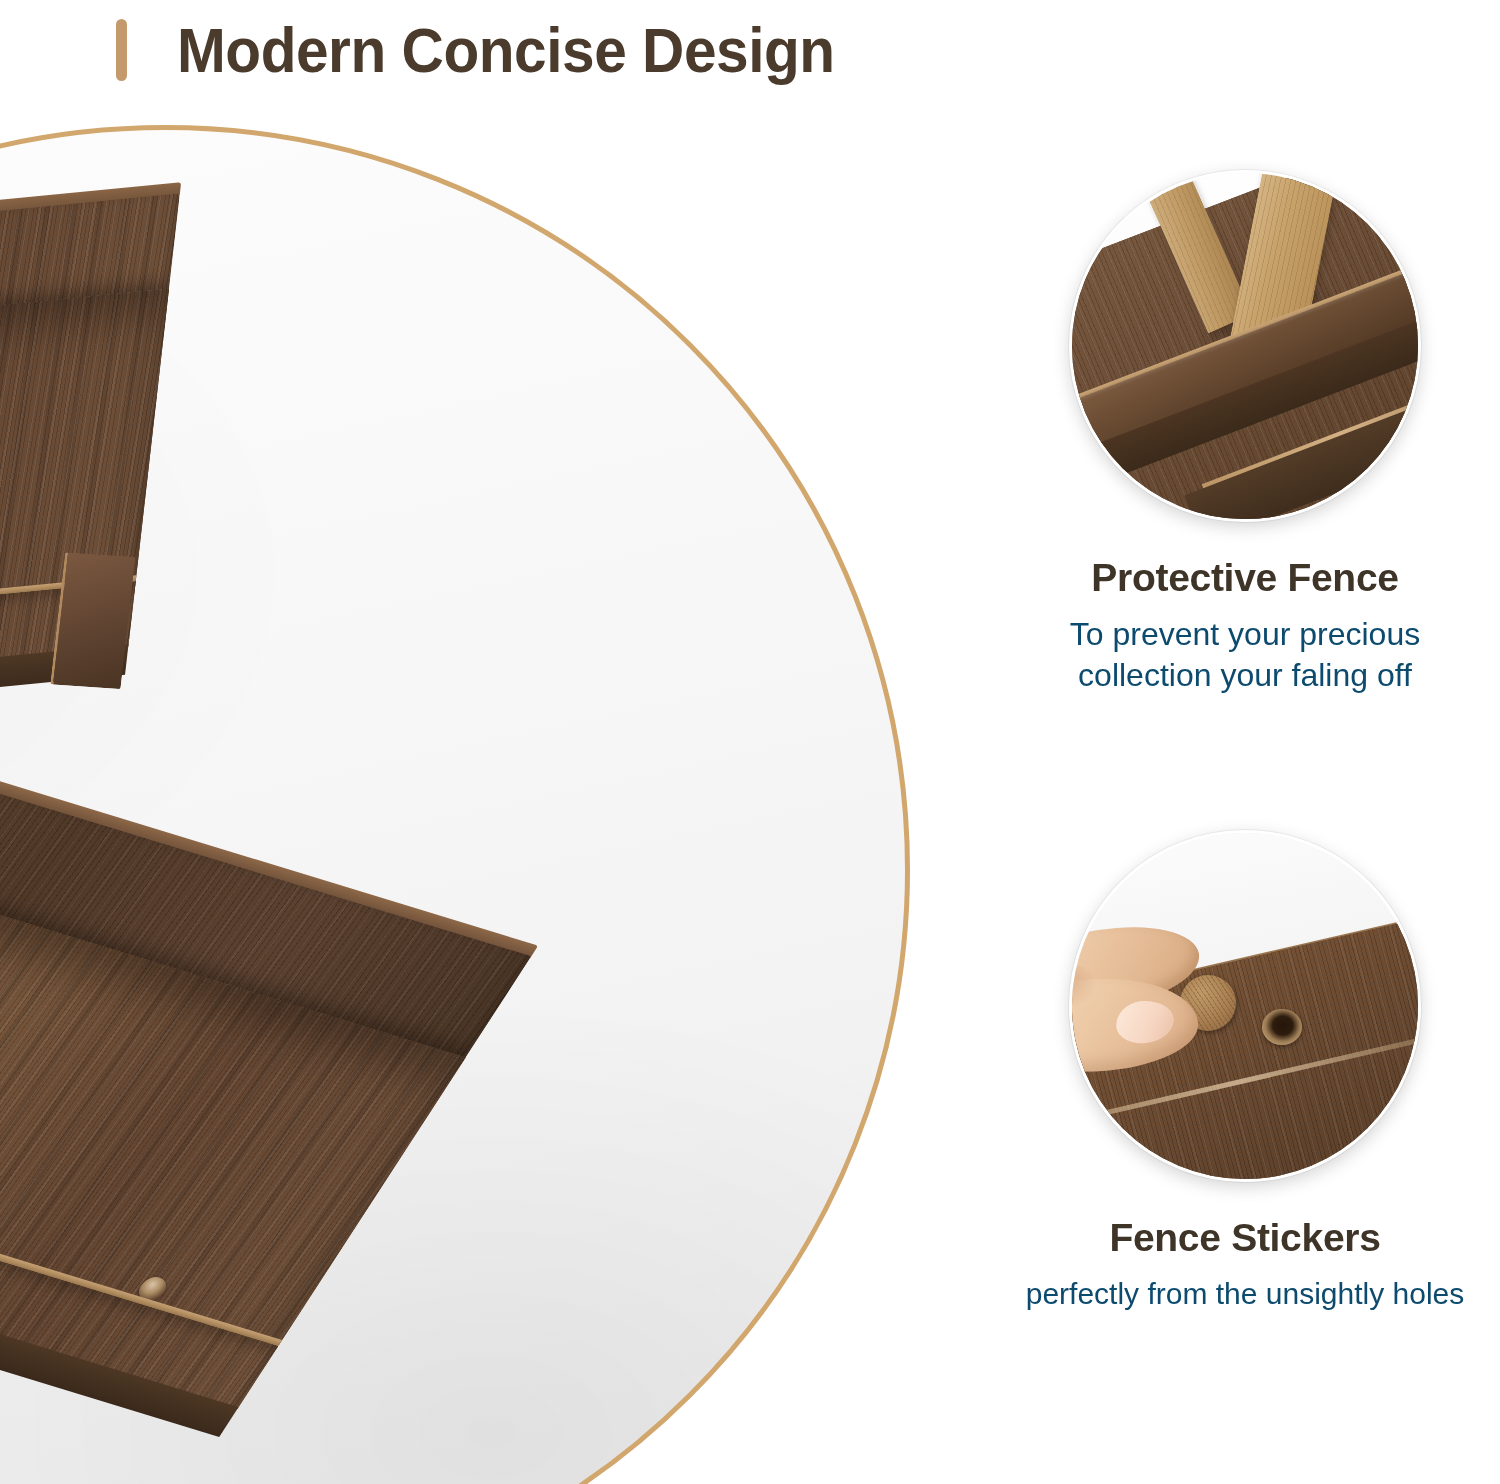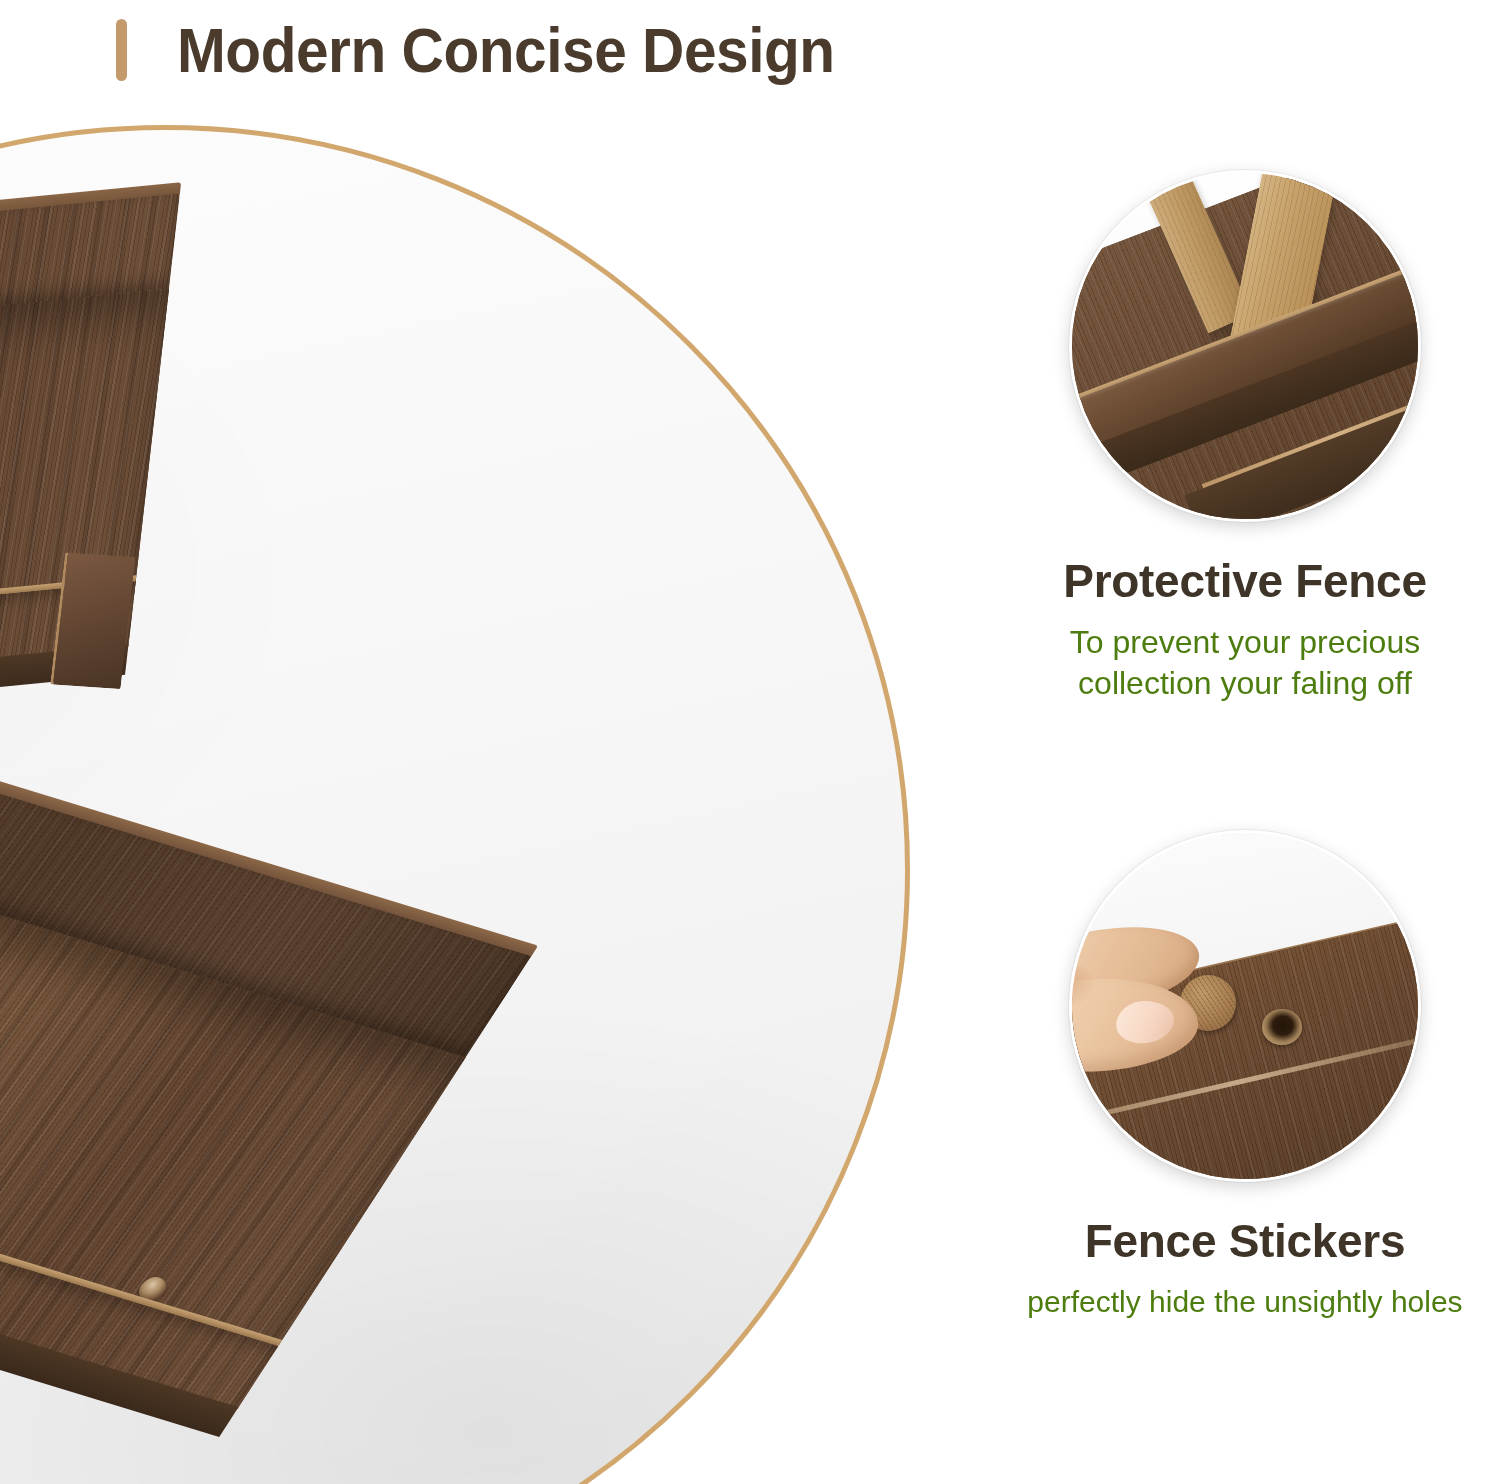--- a/index.html
+++ b/index.html
@@ -220,31 +220,31 @@
     border-radius:50%;
     overflow:hidden;
     background:#f2f2f2;
     border:3px solid #ffffff;
     box-shadow:0 5px 17px rgba(0,0,0,0.17), 0 0 0 1px rgba(0,0,0,0.055);
   }
   .feature-photo-inner { position:absolute; inset:0; overflow:hidden; }
 
   .feature-heading {
     margin-top:34px;
-    font-size:46px;
+    font-size:39px;
     font-weight:bold;
     color:#3e3428;
     letter-spacing:-0.3px;
     line-height:1.12;
   }
   .feature-body {
     margin-top:14px;
     font-size:32px;
     font-weight:normal;
-    color:#4d7c0f;
+    color:#0c4a6e;
     line-height:1.30;
     padding:0 14px;
   }
   .feature-body-narrow { font-size:30px; padding:0 2px; }
 
   
   #photo-fence-bg {
     position:absolute; inset:0;
     background:linear-gradient(172deg,#ffffff 0%,#fafafa 48%,#ececec 62%,#e2e2e2 100%);
   }
@@ -487,17 +487,17 @@
         <div id="photo-sticker-hole"></div>
         <div id="photo-sticker-disc"></div>
         <div id="photo-finger-1"></div>
         <div id="photo-finger-2"></div>
         <div id="photo-knuckle"></div>
         <div id="photo-fingernail"></div>
       </div>
     </div>
     <div class="feature-heading">Fence Stickers</div>
     <div class="feature-body feature-body-narrow">
-      <div>perfectly hide the unsightly holes</div>
+      <div>perfectly from the unsightly holes</div>
     </div>
   </div>
 
 </div>
 
 </body></html>

